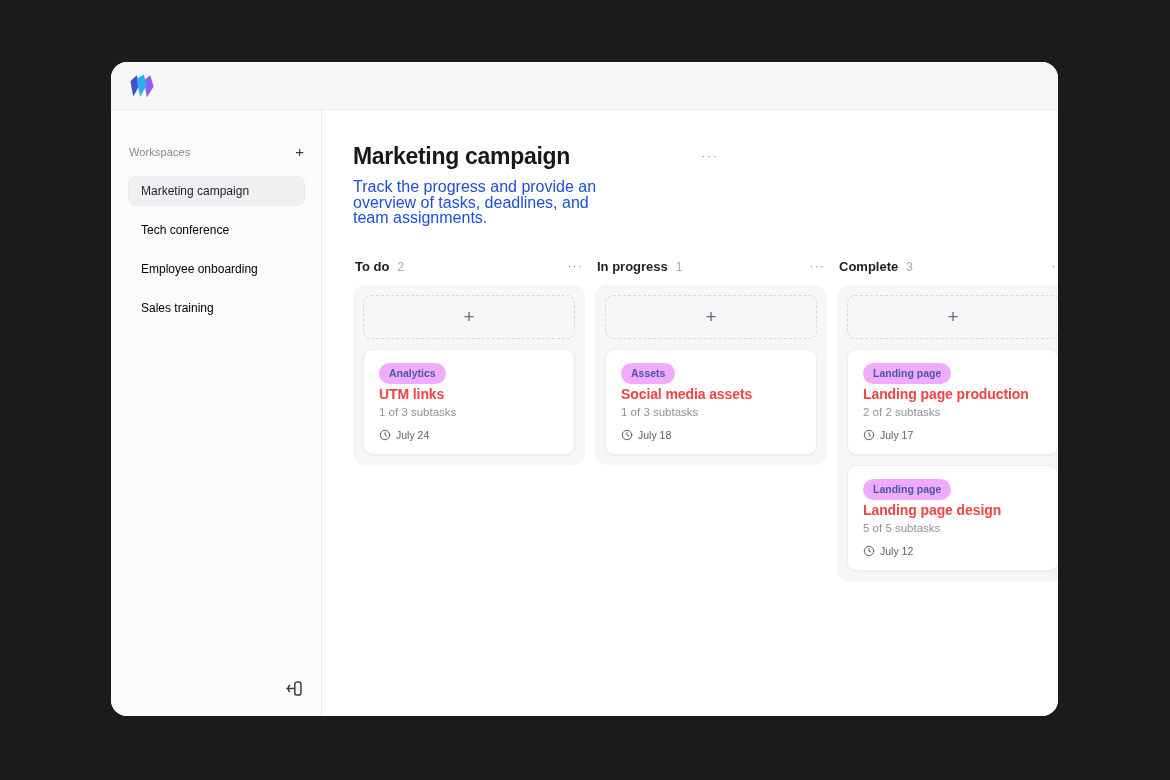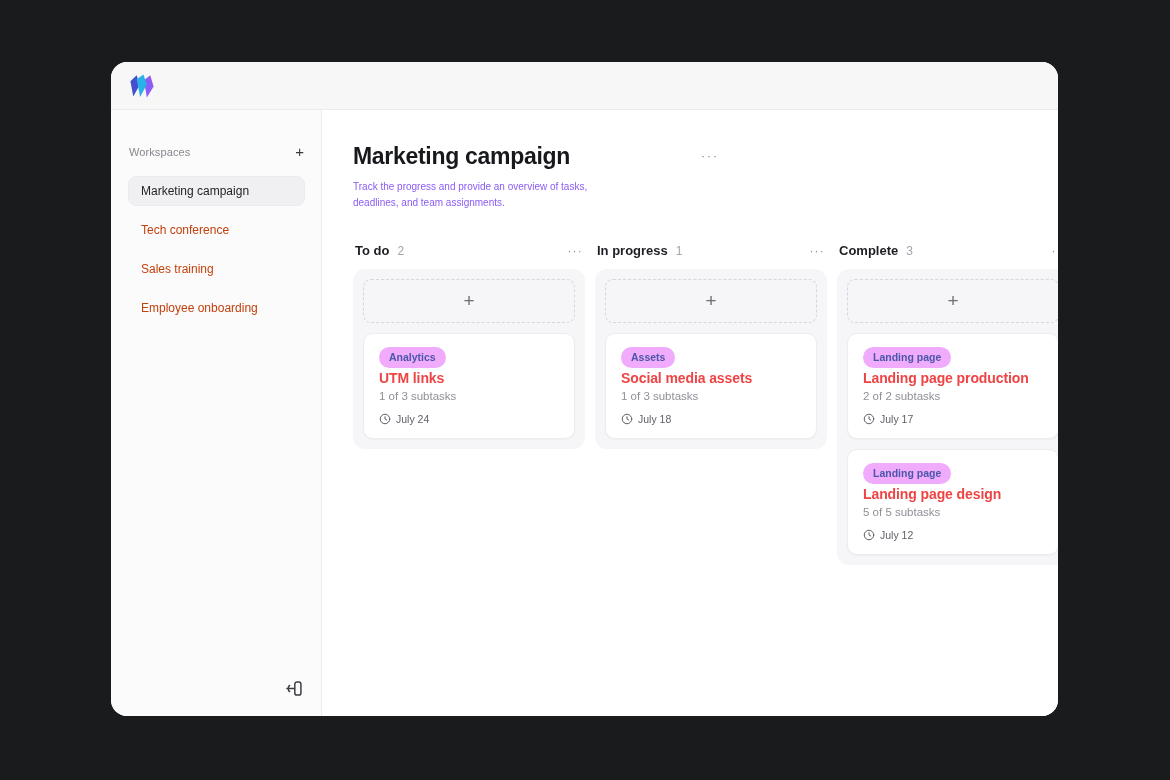--- a/index.html
+++ b/index.html
@@ -53,21 +53,21 @@
     font-family: inherit;
   }
   .ws-list { margin-top: 17px; display: flex; flex-direction: column; gap: 9px; }
   .side-item {
     height: 30px;
     display: flex;
     align-items: center;
     padding: 0 12px;
     border-radius: 8px;
     font-size: 12px;
-    color: #c2410c;
+    color: #000000;
     cursor: pointer;
     border: 1px solid transparent;
   }
   .side-item.selected {
     background: #f0f0f2;
     border-color: #ebebee;
     font-weight: 500;
     color: #232429;
   }
   .collapse-btn {
@@ -96,23 +96,23 @@
   .header-more {
     position: absolute;
     left: 348px; top: 6px;
     background: none; border: none; cursor: pointer;
     font-size: 13px; letter-spacing: 1.5px; color: #8e8e96;
     font-family: inherit; line-height: 1;
   }
   .page-subtitle {
     margin-top: 9px;
     max-width: 252px;
-    font-size: 10px;
+    font-size: 16px;
     line-height: 15.5px;
-    color: #8b5cf6;
+    color: #1d4ed8;
   }
   
   .board {
     margin-top: 33px;
     display: flex;
     gap: 10px;
     width: 1000px;
   }
   .column { width: 232px; flex: 0 0 232px; }
   .col-header {
@@ -206,25 +206,25 @@
       <nav class="ws-list">
   <div class="side-item selected">
     <span>Marketing campaign</span>
   </div>
 
   <div class="side-item">
     <span>Tech conference</span>
   </div>
 
   <div class="side-item">
+    <span>Employee onboarding</span>
+  </div>
+
+  <div class="side-item">
     <span>Sales training</span>
-  </div>
-
-  <div class="side-item">
-    <span>Employee onboarding</span>
   </div>
 </nav>
       <button class="collapse-btn">
         <svg width="21" height="21" viewBox="0 0 24 24" fill="none" stroke="currentColor" stroke-width="1.7" stroke-linecap="round" stroke-linejoin="round">
           <rect x="13.5" y="4.5" width="7" height="15" rx="2.5"></rect>
           <path d="M13 12 H4.5"></path>
           <path d="M7.5 8.5 C5.5 10 5.5 14 7.5 15.5"></path>
         </svg>
       </button>
     </aside>

